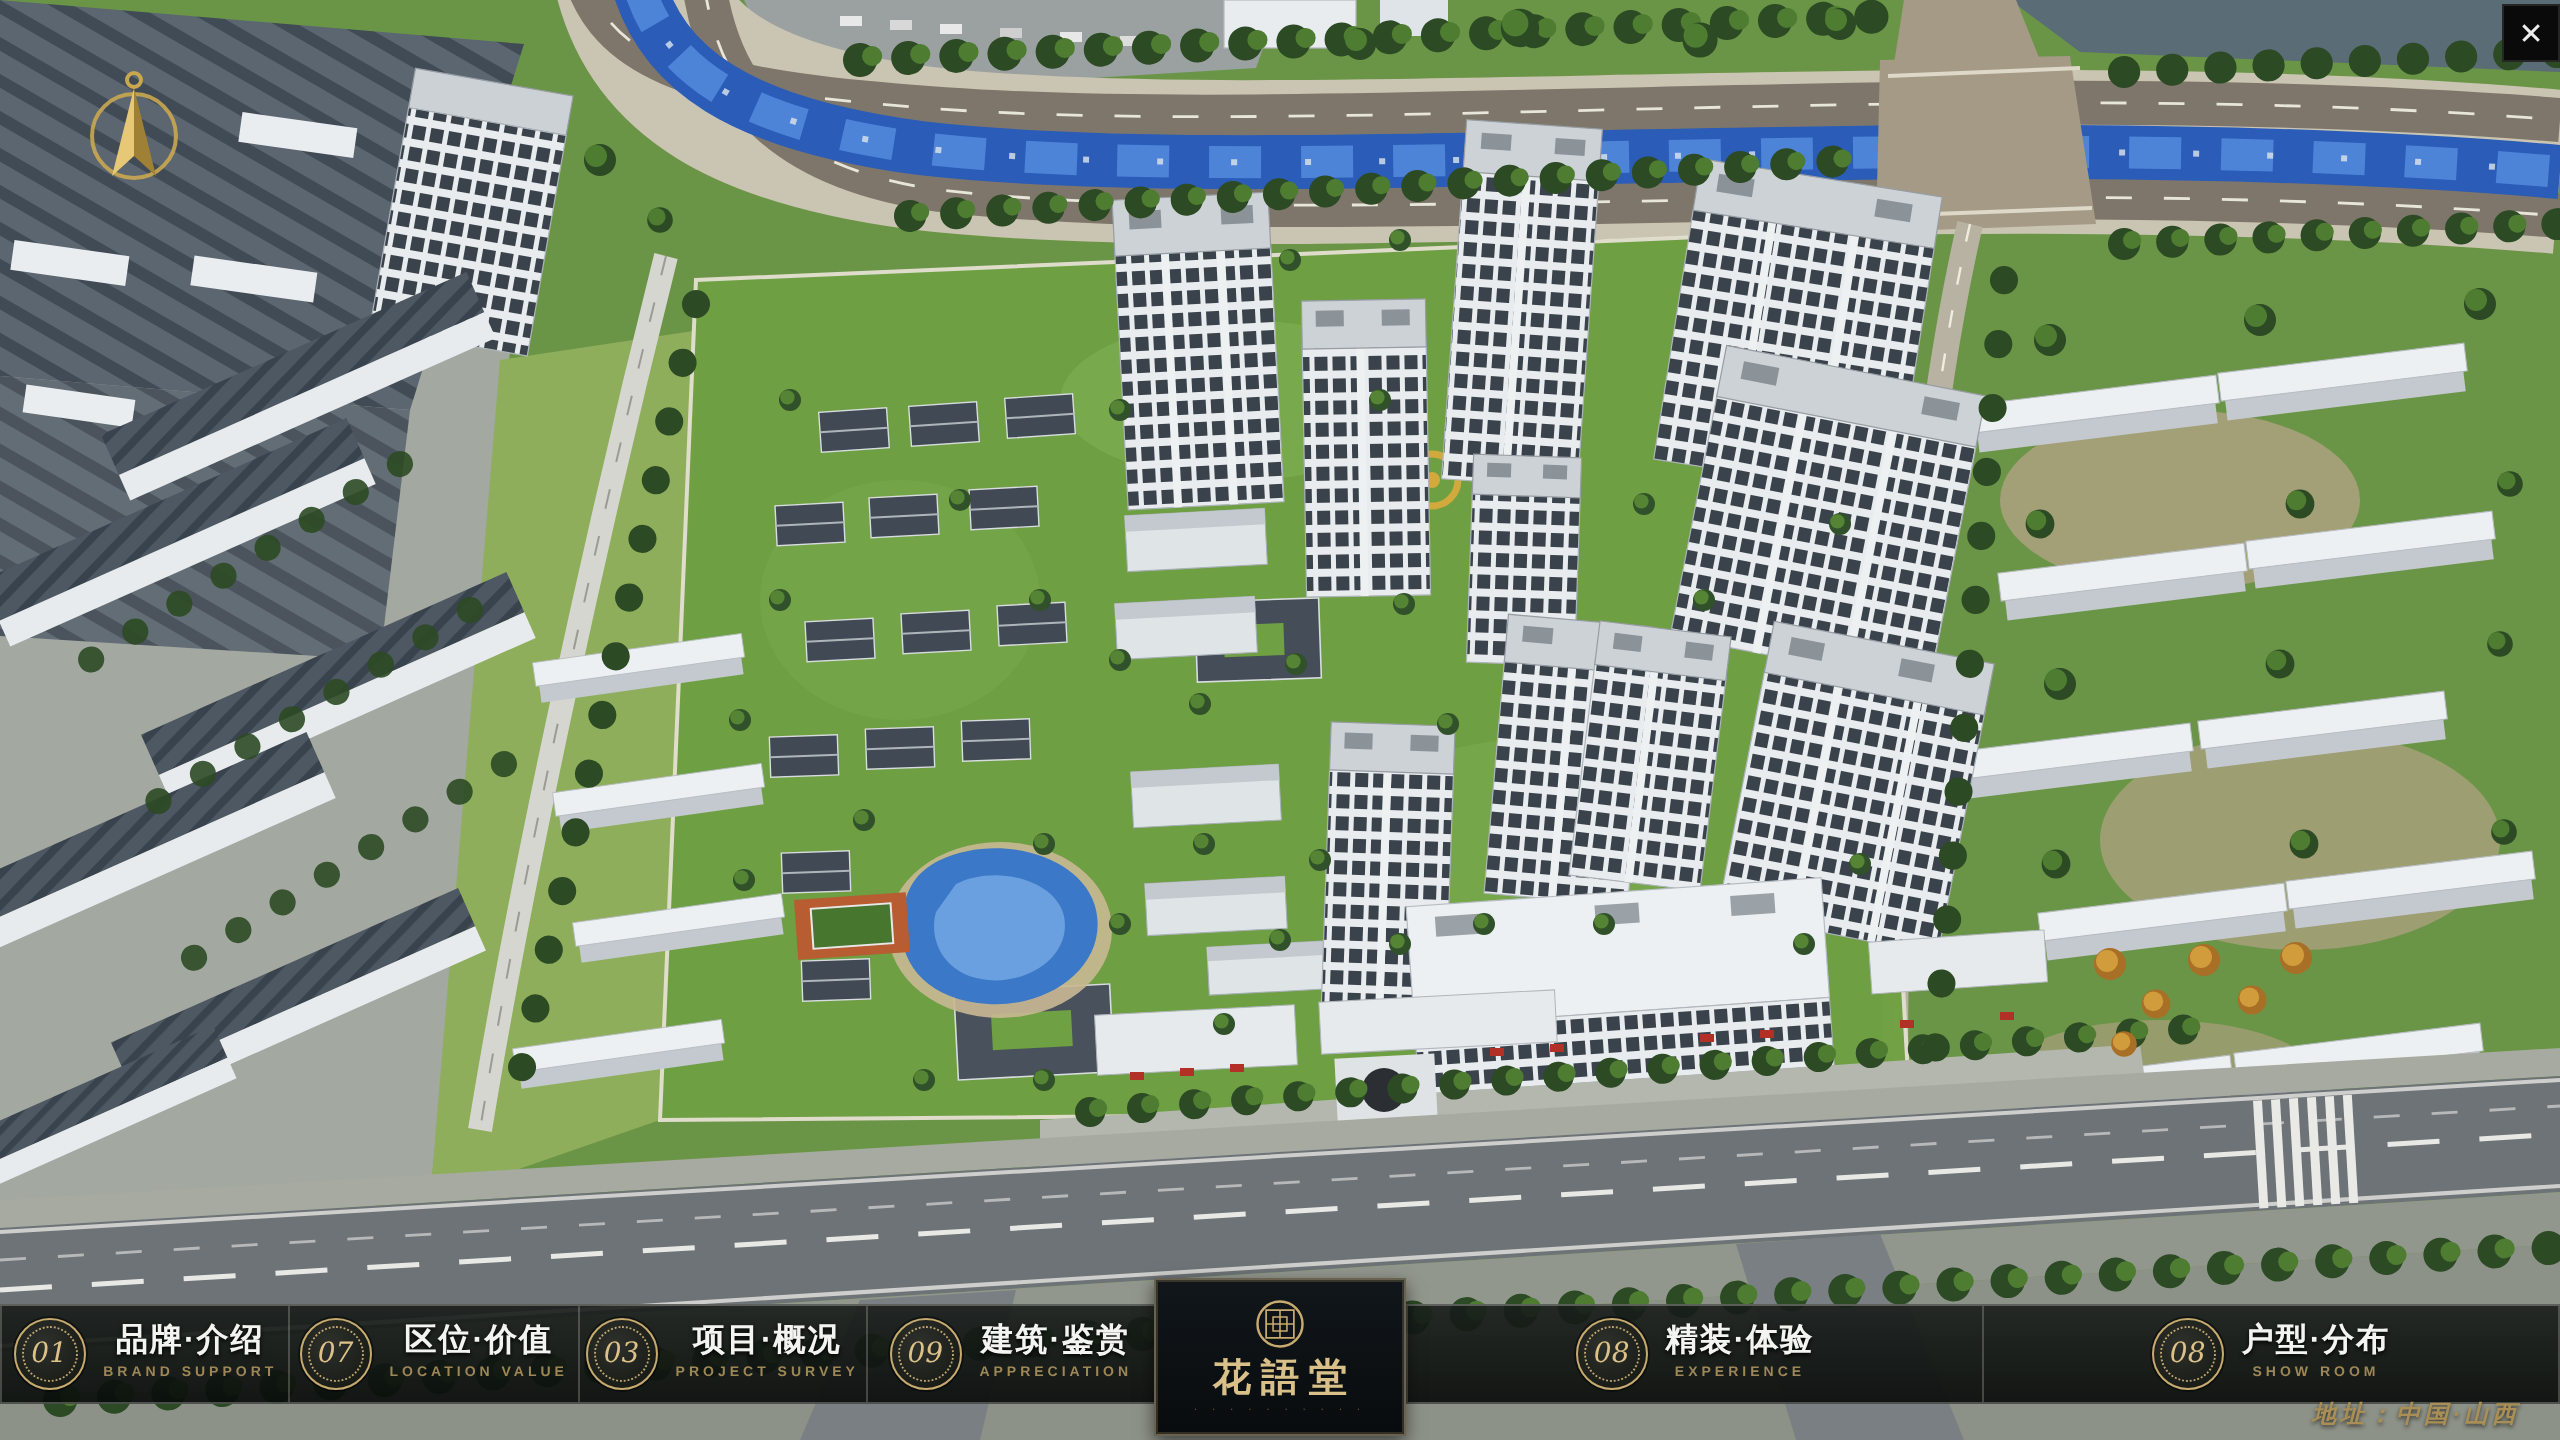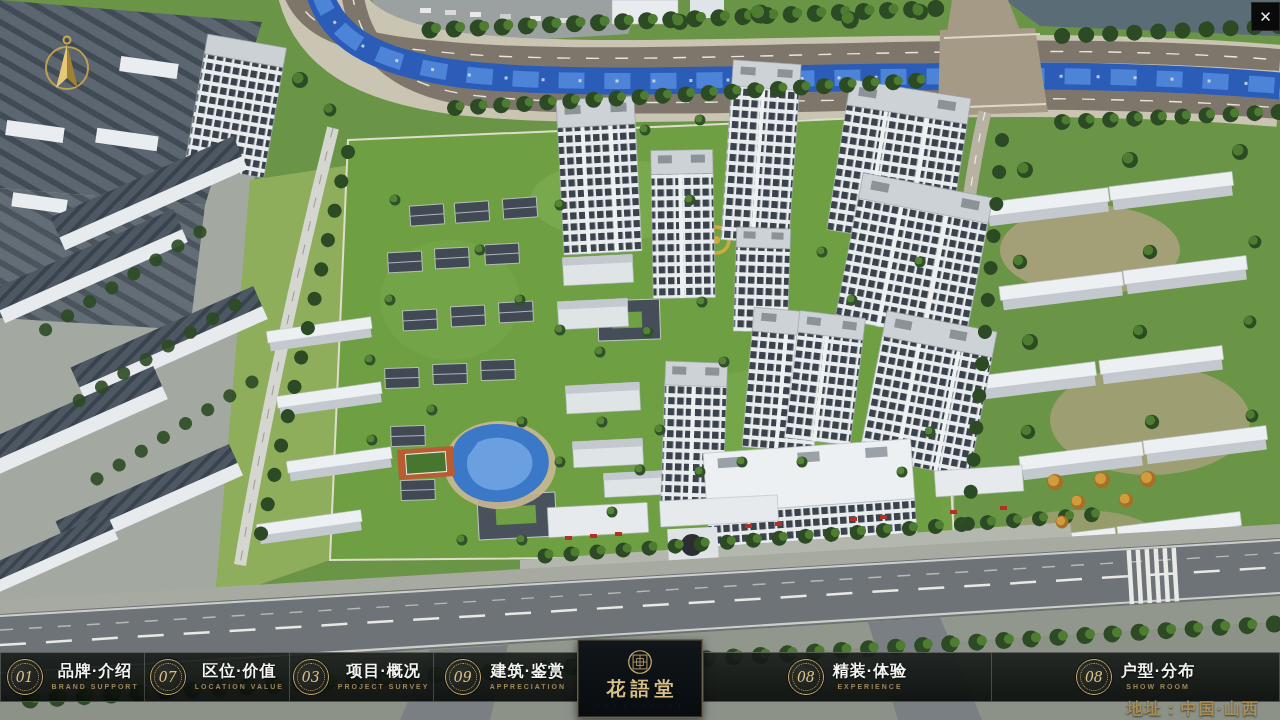--- a/index.html
+++ b/index.html
@@ -32,22 +32,22 @@
     display:flex;flex-direction:column;align-items:center;justify-content:center;gap:1px;box-sizing:border-box;}
   .logo-seal{width:26px;height:26px;}
   .logo-name{font-family:"DejaVu Serif",serif;color:#d9c088;font-size:19px;letter-spacing:5px;text-indent:5px;font-weight:bold;}
   .logo-sub{color:#8a7647;font-size:5px;letter-spacing:3px;line-height:1;}
 
   
   .compass{position:absolute;left:34px;top:26px;width:66px;height:78px;z-index:4;}
   .close-btn{position:absolute;right:0;top:2px;width:29px;height:29px;background:#0a0a0a;color:#ececec;
     display:flex;align-items:center;justify-content:center;font-size:15px;cursor:pointer;z-index:7;
     border:1px solid #262626;box-sizing:border-box;}
-  .address{position:absolute;right:20px;top:699px;color:#a98f55;font-size:16px;letter-spacing:2px;z-index:6;
-    text-shadow:0 1px 2px rgba(0,0,0,.65);font-weight:bold;}
+  .address{position:absolute;right:20px;top:699px;color:#a98f55;font-size:12px;letter-spacing:2px;z-index:6;
+    text-shadow:0 1px 2px rgba(0,0,0,.65);font-weight:bold;font-style:italic;}
 </style>
 </head>
 <body>
 
 <svg class="scene-svg" viewBox="0 0 1280 720">
   <defs>
     <pattern id="win" width="9" height="11" patternUnits="userSpaceOnUse">
       <rect width="9" height="11" fill="#e9ecee"></rect>
       <rect x="1" y="2" width="6.5" height="7" fill="#3a434c"></rect>
     </pattern>

